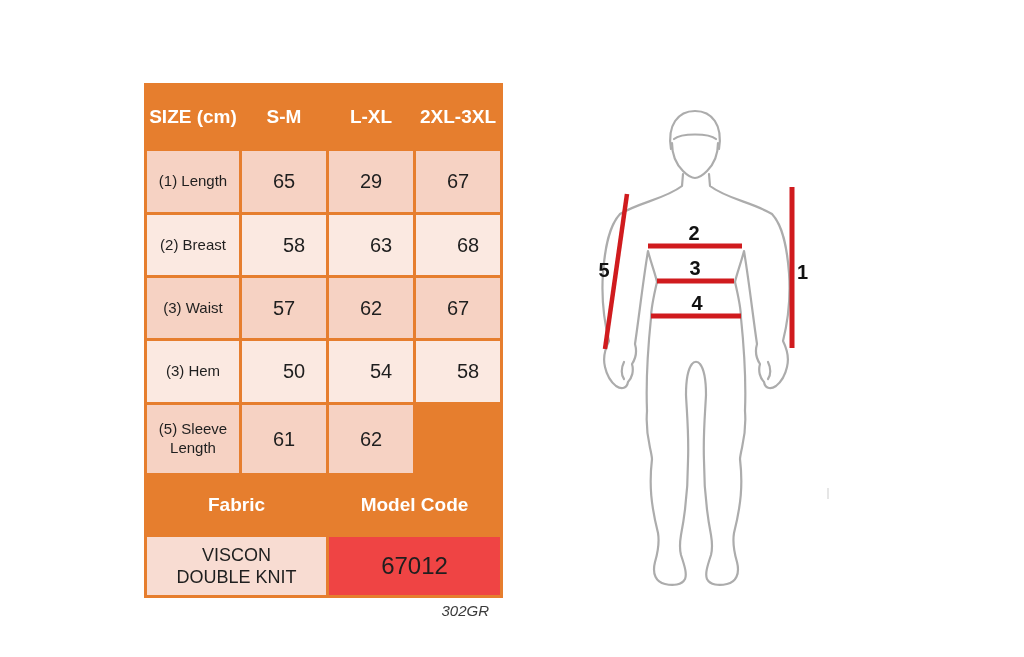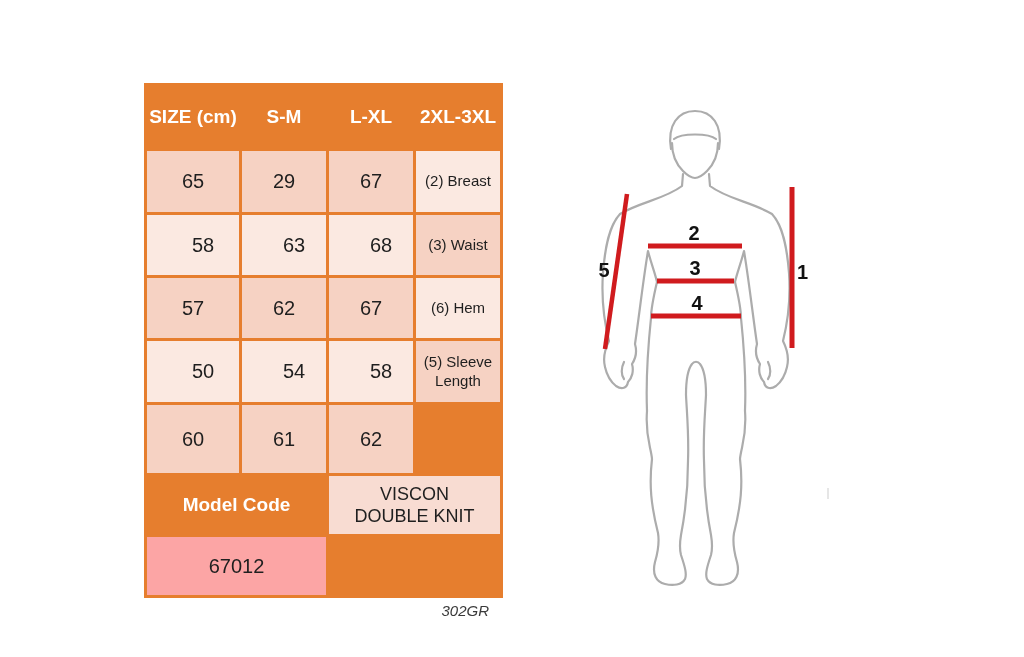--- a/index.html
+++ b/index.html
@@ -26,21 +26,21 @@
   .cell.dark{background:#F6D2C3;}
   .cell.light{background:#FBE9E1;padding-left:20px;}
   .cell.label{font-size:15px;padding:0 4px;}
   .cell.value{font-size:20px;}
   .cell.fabric-th{
     grid-column:span 2;background:#E67E2E;color:#fff;font-weight:bold;font-size:19px;
   }
   .cell.fabric-val{
     grid-column:span 2;background:#F8DCD2;font-size:18px;padding:12px 18px;
   }
-  .cell.code-val{grid-column:span 2;background:#fca5a5;font-size:20px;}
+  .cell.code-val{grid-column:span 2;background:#ef4444;font-size:24px;}
   .table-note{
     position:absolute;left:144px;top:602px;width:359px;
     text-align:right;padding-right:14px;box-sizing:border-box;
     font-size:15px;color:#3A3A3A;font-style:italic;
   }
   
   .figure{position:absolute;left:558px;top:85px;}
   .figure text{font-family:"Liberation Sans",sans-serif;font-weight:bold;font-size:20px;fill:#111111;}
 </style>
 </head>
@@ -48,44 +48,45 @@
 
 <div class="canvas">
 
   <div class="size-table">
 
     <div class="cell th">SIZE (cm)</div>
     <div class="cell th">S-M</div>
     <div class="cell th">L-XL</div>
     <div class="cell th">2XL-3XL</div>
 
+    <div class="cell dark label">(1) Length</div>
     <div class="cell dark value">65</div>
     <div class="cell dark value">29</div>
     <div class="cell dark value">67</div>
 
     <div class="cell light label">(2) Breast</div>
     <div class="cell light value">58</div>
     <div class="cell light value">63</div>
     <div class="cell light value">68</div>
 
     <div class="cell dark label">(3) Waist</div>
     <div class="cell dark value">57</div>
     <div class="cell dark value">62</div>
     <div class="cell dark value">67</div>
 
-    <div class="cell light label">(6) Hem</div>
+    <div class="cell light label">(3) Hem</div>
     <div class="cell light value">50</div>
     <div class="cell light value">54</div>
     <div class="cell light value">58</div>
 
     <div class="cell dark label">(5) Sleeve Length</div>
-    <div class="cell dark value">60</div>
     <div class="cell dark value">61</div>
     <div class="cell dark value">62</div>
 
+    <div class="cell fabric-th">Fabric</div>
     <div class="cell fabric-th">Model Code</div>
 
     <div class="cell fabric-val">VISCON DOUBLE KNIT</div>
     <div class="cell code-val">67012</div>
   </div>
 
   <div class="table-note">302GR</div>
 
   <svg class="figure" width="300" height="535" viewBox="0 0 300 535">
 

